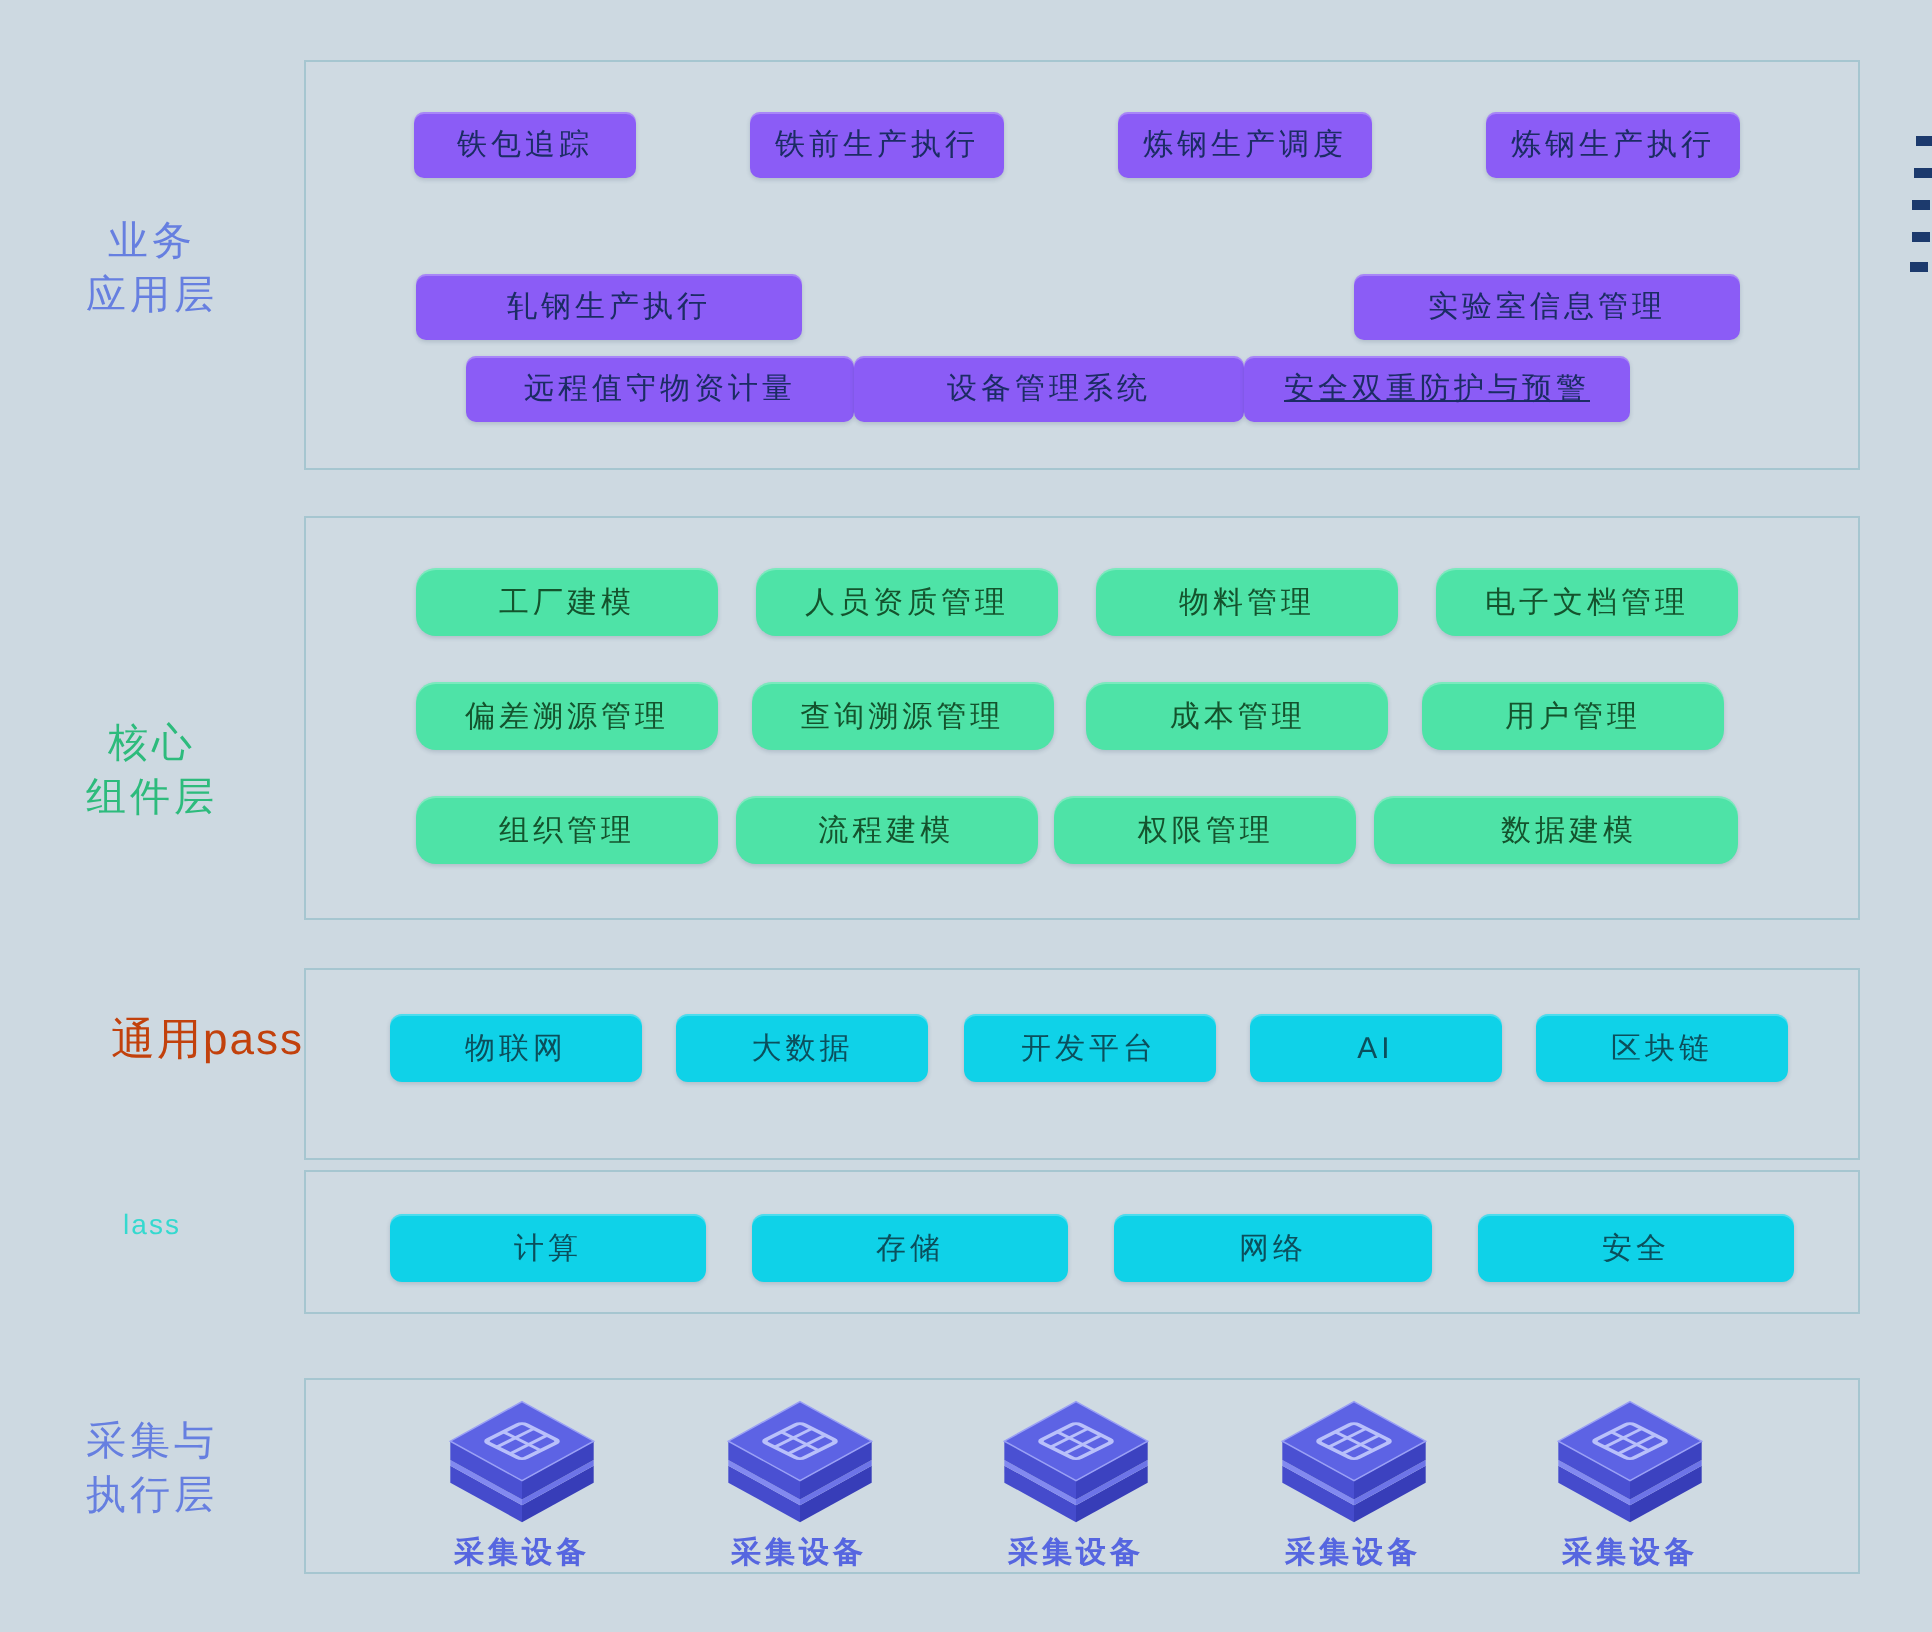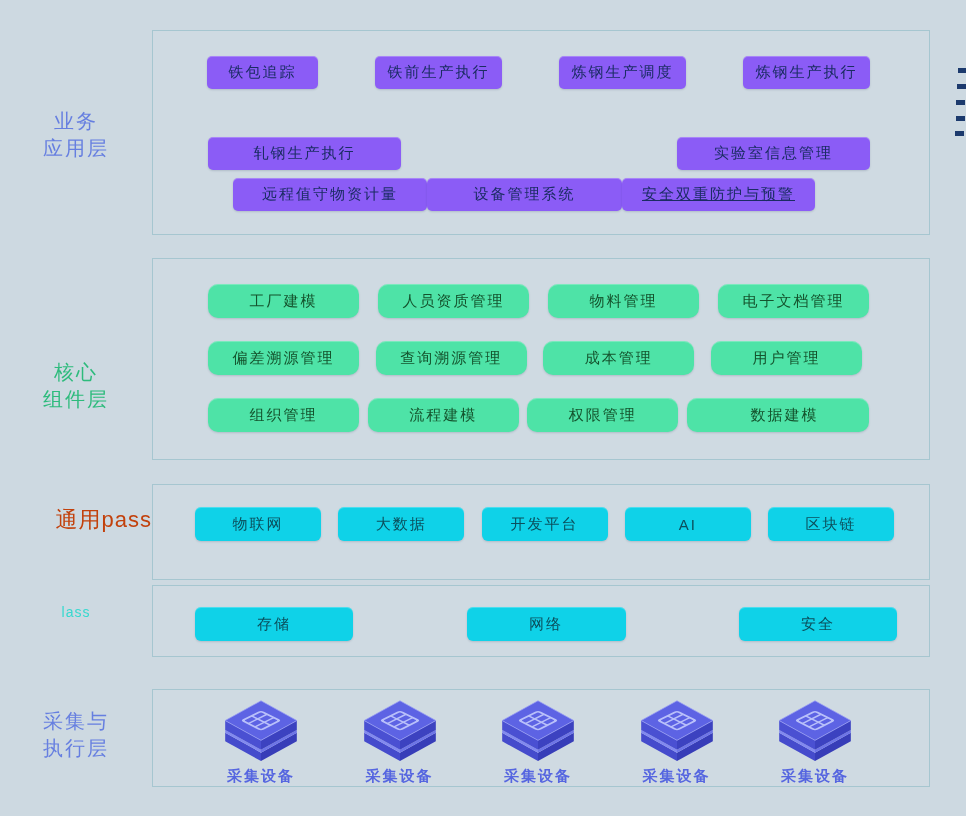--- a/index.html
+++ b/index.html
@@ -96,20 +96,21 @@
       <div class="chip chip-cyan" style="width:126px;">大数据</div>
       <div class="chip chip-cyan" style="width:126px;">开发平台</div>
       <div class="chip chip-cyan" style="width:126px;">AI</div>
       <div class="chip chip-cyan" style="width:126px;">区块链</div>
     </div>
   </div>
 
   <div class="layer-label lbl-teal" style="top:599px;font-size:14px;">lass</div>
   <div class="panel" style="top:585px;height:72px;">
     <div class="row" style="left:42px;top:21px;width:702px;">
+      <div class="chip chip-cyan" style="width:158px;">计算</div>
       <div class="chip chip-cyan" style="width:158px;">存储</div>
       <div class="chip chip-cyan" style="width:159px;">网络</div>
       <div class="chip chip-cyan" style="width:158px;">安全</div>
     </div>
   </div>
 
   <div class="layer-label lbl-blue" style="top:708px;">
     <div>采集与</div>
     <div>执行层</div>
   </div>

